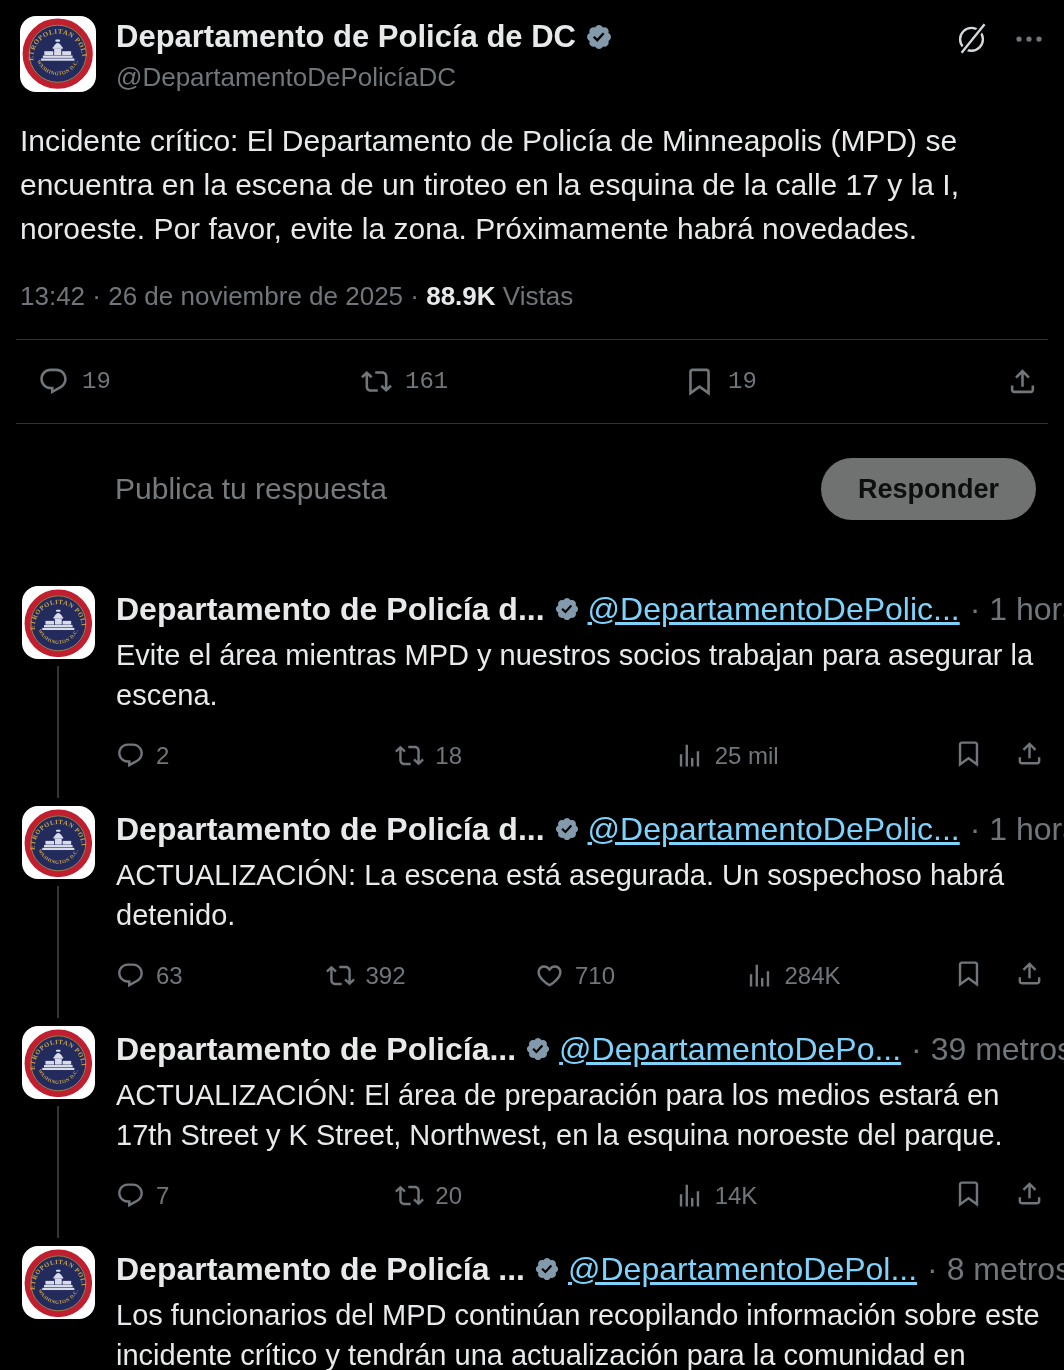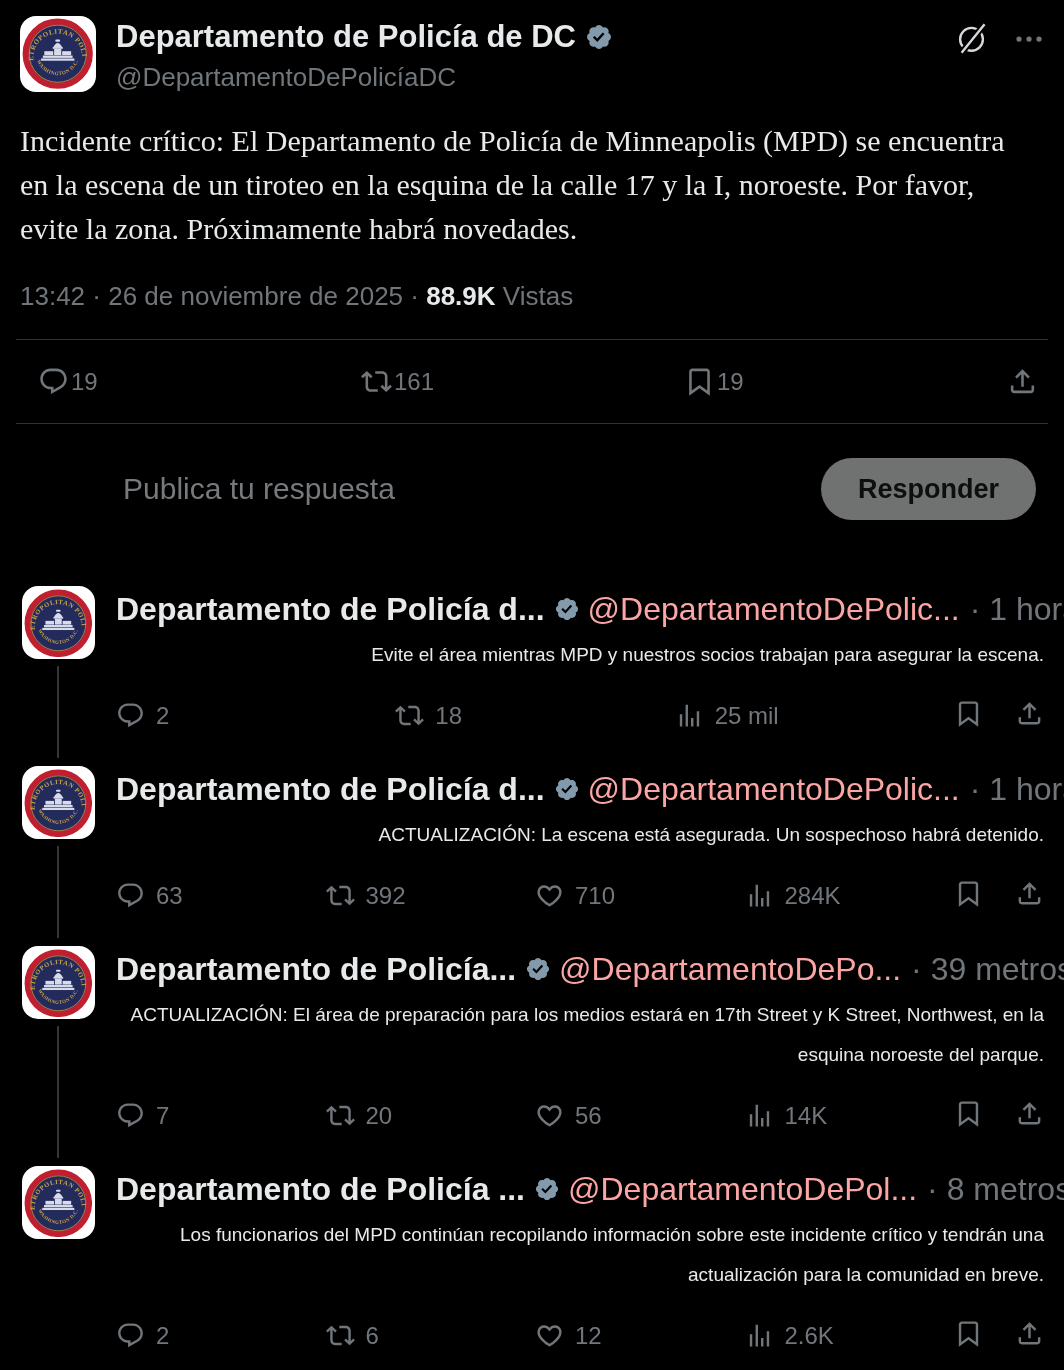--- a/index.html
+++ b/index.html
@@ -17,50 +17,50 @@
   .avatar svg { width:94%; height:94%; }
   .mh-names { margin-left:20px; padding-top:3px; min-width:0; }
   .name-row { display:flex; align-items:center; }
   .disp-name { font-size:31px; font-weight:700; white-space:nowrap; }
   .vbadge { margin-left:9px; display:inline-flex; }
   .vbadge svg { width:28px; height:28px; }
   .mh-handle { font-size:26px; color:#71767b; margin-top:7px; }
   .mh-icons { margin-left:auto; display:flex; align-items:center; gap:26px; padding-top:6px; }
   .grok-i svg { width:33px; height:33px; }
   .more-i svg { width:30px; height:30px; }
-  .tweet-body { padding:26px 36px 0 20px; font-size:30px; line-height:44px; color:#e7e9ea;font-family:Liberation Serif, serif; }
+  .tweet-body { padding:26px 36px 0 20px; font-size:30px; line-height:44px; color:#e7e9ea; }
   .timestamp { padding:30px 20px 27px 20px; font-size:26px; color:#71767b; }
   .timestamp .views { color:#e7e9ea; font-weight:700; }
   .divider { border-top:1px solid #2f3336; margin:0 16px; }
   .main-actions { display:flex; align-items:center; padding:26px 26px 26px 38px; color:#71767b; }
-  .ag { display:flex; align-items:center; gap:2px; flex:1 1 0; font-size:24px; }
+  .ag { display:flex; align-items:center; gap:13px; flex:1 1 0; font-size:24px;font-family:Liberation Mono, monospace; }
   .ag svg { width:31px; height:31px; flex-shrink:0; }
   .ag-share { flex:0 0 auto; }
   
-  .composer { display:flex; align-items:center; padding:34px 28px 58px 115px;margin-left:8px; }
+  .composer { display:flex; align-items:center; padding:34px 28px 58px 115px; }
   .composer-ph { font-size:30px; color:#767a7d; }
   .composer-btn { margin-left:auto; background:#6f7271; color:#0c0e10; font-weight:700;
     font-size:27px; border:none; border-radius:34px; padding:15px 37px; line-height:1.2;
     font-family:"Liberation Sans", sans-serif; }
   
   .reply { display:flex; padding:8px 20px 0 20px; }
   .avatar-col { width:76px; flex-shrink:0; display:flex; flex-direction:column; align-items:center; }
   .connector { width:2px; flex:1 1 auto; background:#333639; margin-top:7px; min-height:8px; }
   .r-content { flex:1; margin-left:20px; min-width:0; }
   .rhead { display:flex; align-items:center; white-space:nowrap; font-size:32px; padding-top:4px; }
   .rname { font-weight:700; }
   .rhead .vbadge { margin:0 8px 0 9px; }
   .rhead .vbadge svg { width:26px; height:26px; }
-  .rhandle { color:#fca5a5; }
+  .rhandle { color:#7dd3fc;text-decoration:underline; }
   .rtime { color:#71767b; margin-left:10px; }
   .spacer { flex:1 1 auto; }
   .rhead .grok-i svg { width:30px; height:30px; }
   .rhead .more-i { margin-left:24px; }
   .rhead .more-i svg { width:27px; height:27px; }
-  .rbody { font-size:19px; line-height:40px; margin-top:7px; color:#e7e9ea;text-align:right; }
+  .rbody { font-size:29px; line-height:40px; margin-top:7px; color:#e7e9ea; }
   .ract { display:flex; align-items:center; color:#71767b; padding:24px 0 26px 0; }
   .rg { display:flex; align-items:center; gap:11px; flex:1 1 0; font-size:24px; }
   .rg svg { width:29px; height:29px; flex-shrink:0; }
   .rg-end { flex:0 0 auto; display:flex; align-items:center; gap:32px; }
   .rg-end svg { width:29px; height:29px; }
 </style>
 </head>
 <body>
 
 <svg width="0" height="0" style="position:absolute">
@@ -364,26 +364,20 @@
           <span>7</span>
         </div>
         <div class="rg">
           <svg viewBox="0 0 24 24" fill="currentColor">
               <use href="#def-repost"></use>
             </svg>
           <span>20</span>
         </div>
         <div class="rg">
           <svg viewBox="0 0 24 24" fill="currentColor">
-              <use href="#def-like"></use>
-            </svg>
-          <span>56</span>
-        </div>
-        <div class="rg">
-          <svg viewBox="0 0 24 24" fill="currentColor">
               <use href="#def-views"></use>
             </svg>
           <span>14K</span>
         </div>
         <div class="rg-end">
           <span>
             <svg viewBox="0 0 24 24" fill="currentColor">
                 <use href="#def-bookmark"></use>
               </svg>
           </span>

